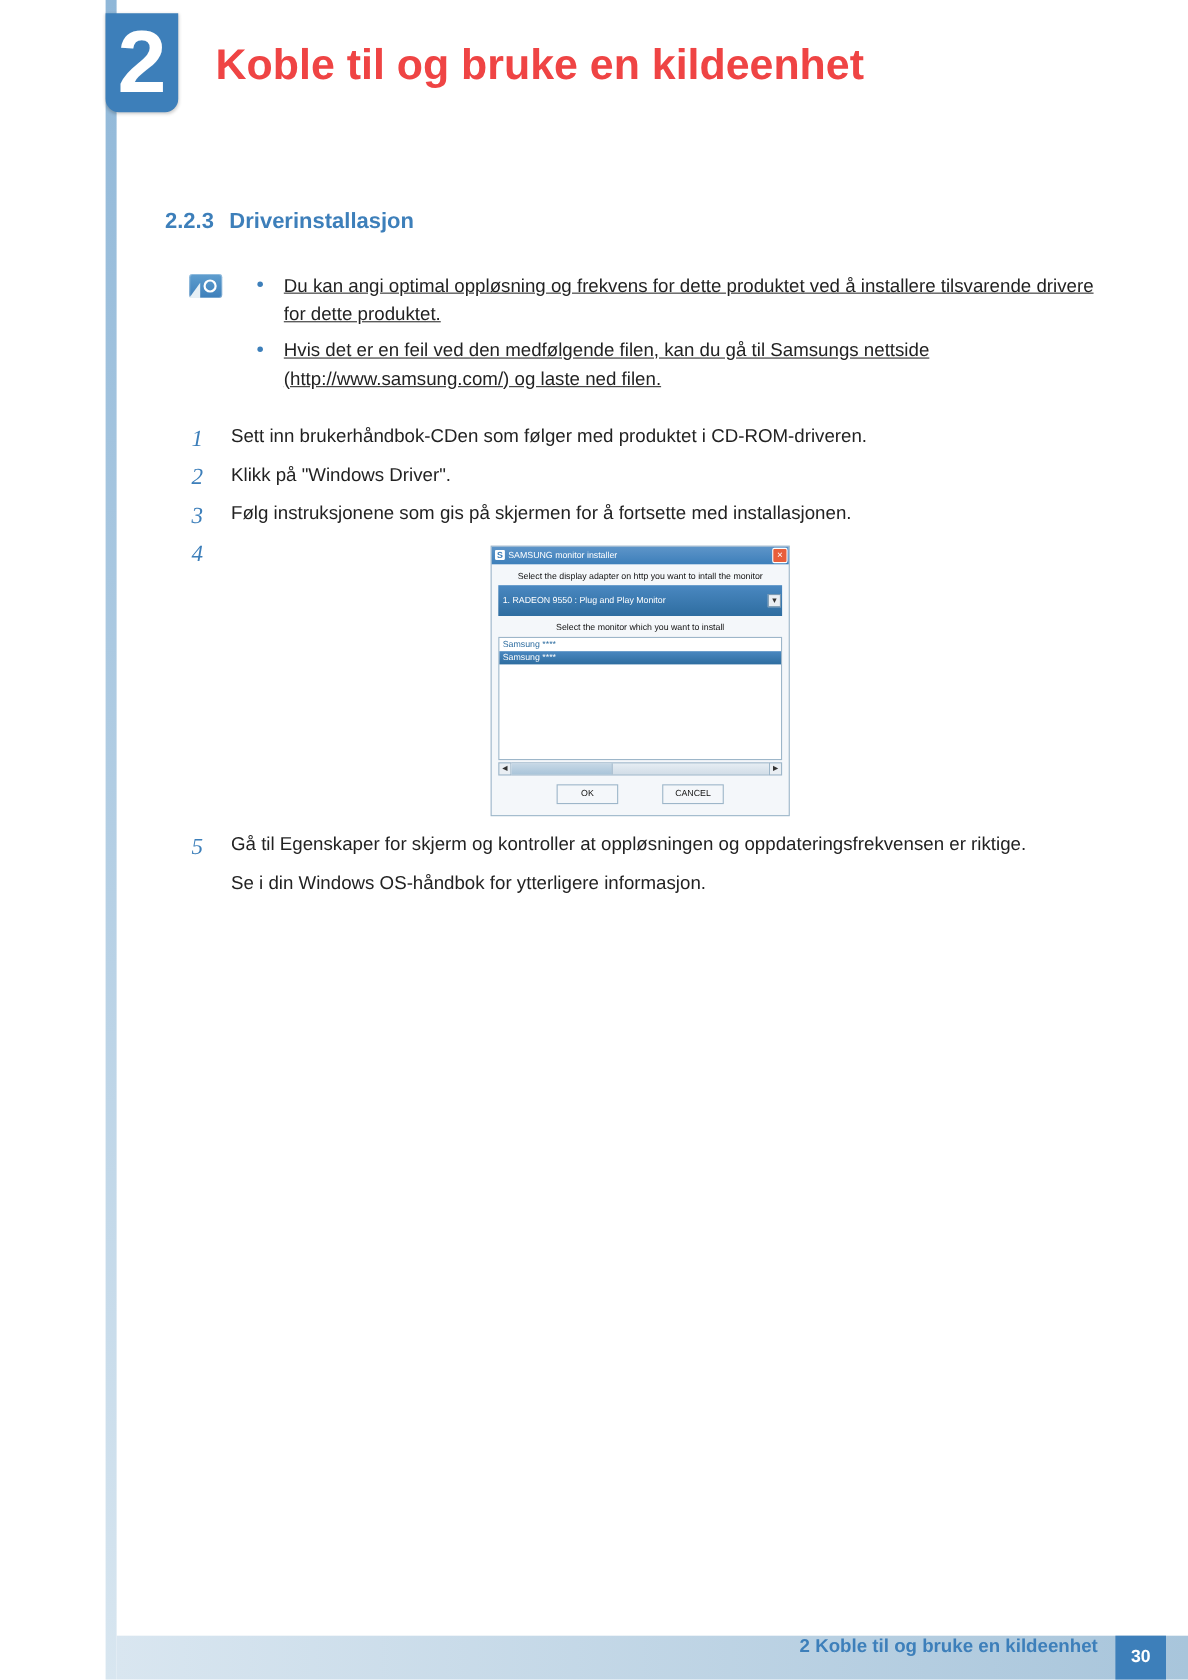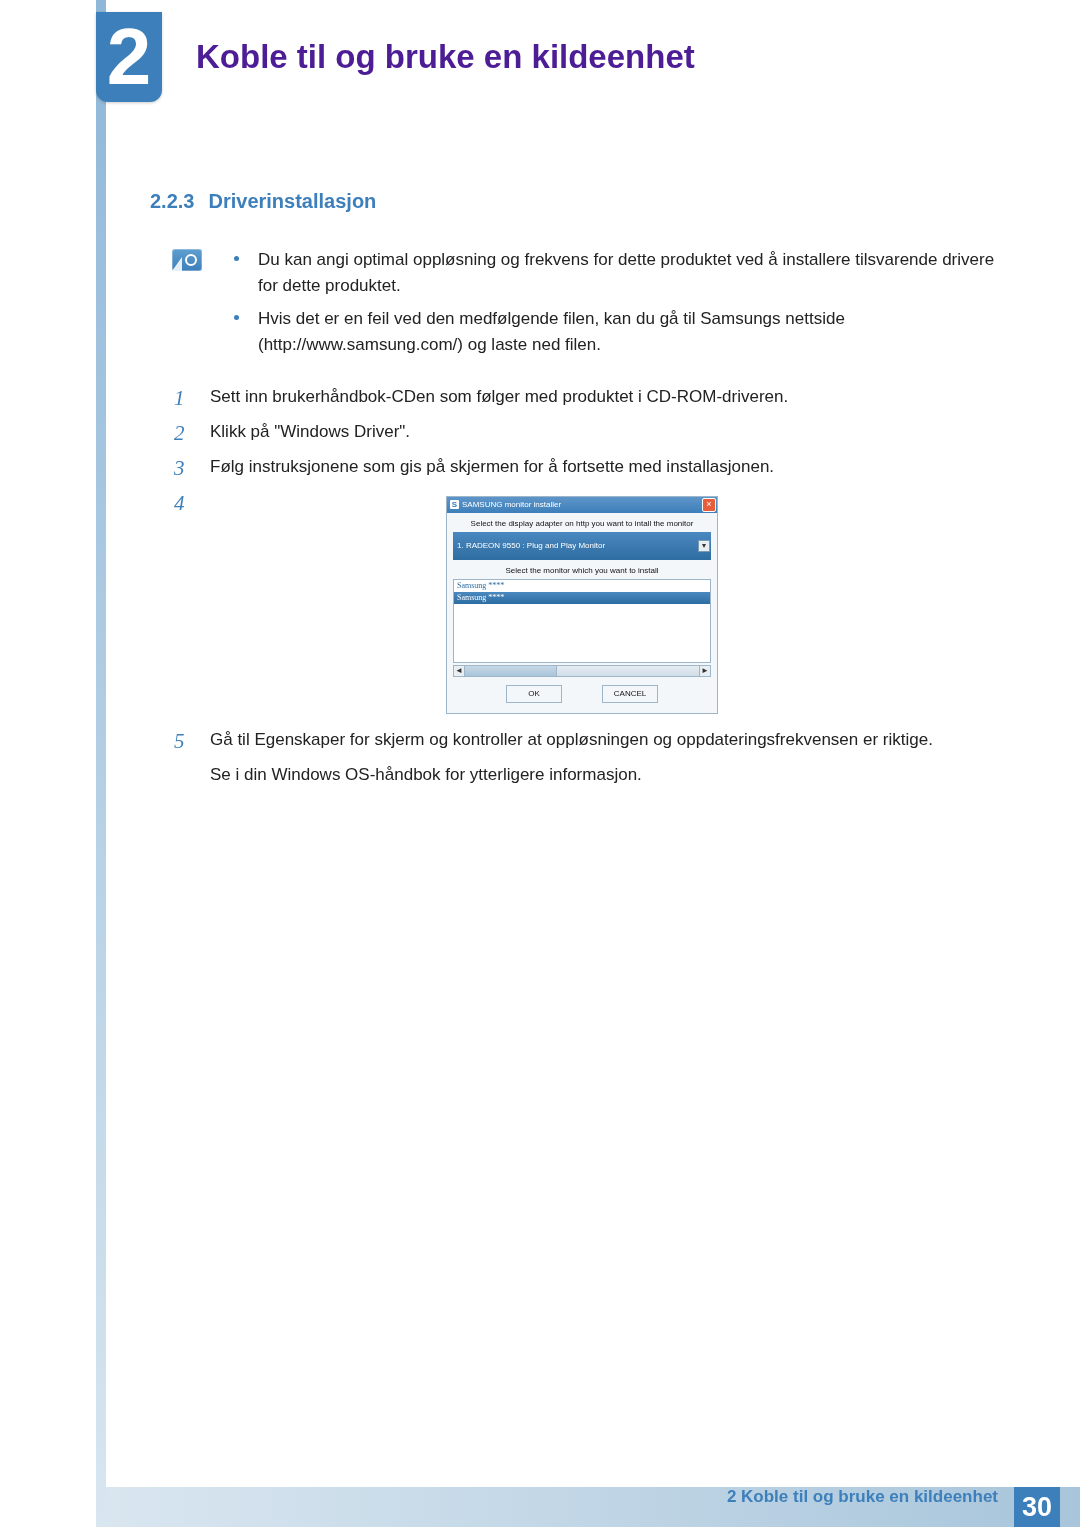--- a/index.html
+++ b/index.html
@@ -34,23 +34,23 @@
     align-items: center;
     justify-content: center;
     font-size: 80px;
     font-weight: 700;
     line-height: 1;
     box-shadow: 0 1px 3px rgba(0,0,0,.2);
   }
   .chapter-title {
     position: absolute;
     left: 196px; top: 38px;
-    font-size: 33px;
-    font-weight: 700;
-    color: #4c1d95;
+    font-size: 39px;
+    font-weight: 700;
+    color: #ef4444;
   }
   .content {
     position: absolute;
     top: 190px;
     left: 150px;
     right: 66px;
   }
   .sec-heading {
     color: #3d7fba;
     font-size: 20px;
@@ -81,21 +81,21 @@
   }
   .note-icon:after {
     content: '';
     position: absolute;
     right: 5px; top: 5px;
     width: 12px; height: 12px;
     border: 2px solid #fff;
     border-radius: 50%;
     box-sizing: border-box;
   }
-  .bullets { list-style: none; }
+  .bullets { list-style: none; text-decoration: underline; }
   .bullets li {
     position: relative;
     padding-left: 24px;
     font-size: 17px;
     line-height: 1.5;
     color: #222;
     margin-bottom: 8px;
   }
   .bullets li:before {
     content: '';
@@ -177,23 +177,22 @@
     background: #e9eef3;
     border: 1px solid #7a99b2;
     color: #333;
     font-size: 8px;
     display: flex; align-items: center; justify-content: center;
   }
   .listbox {
     margin: 0 6px;
     background: #fff;
     border: 1px solid #9db6c9;
-    height: 84px;
-    font-size: 8px;
-    font-family: Liberation Serif, serif;
+    height: 112px;
+    font-size: 8px;
   }
   .listbox .itm {
     padding: 0 3px;
     height: 12px;
     line-height: 12px;
     color: #2e6da0;
   }
   .listbox .itm.sel {
     background: linear-gradient(#4a88c1, #2e6da0);
     color: #fff;
@@ -247,21 +246,21 @@
     padding-right: 20px;
     background: linear-gradient(90deg, #d9e6f0 0%, #a8c5db 100%);
     color: #3d7fba;
     font-weight: 700;
     font-size: 17px;
   }
   .foot-pagenum {
     width: 46px; height: 40px;
     background: #3d7fba;
     color: #fff;
-    font-size: 27px;
+    font-size: 16px;
     font-weight: 700;
     display: flex; align-items: center; justify-content: center;
     margin-left: 16px;
   }
 </style>
 </head>
 <body>
 
 <div class="page">
   <div class="side-stripe"></div>

